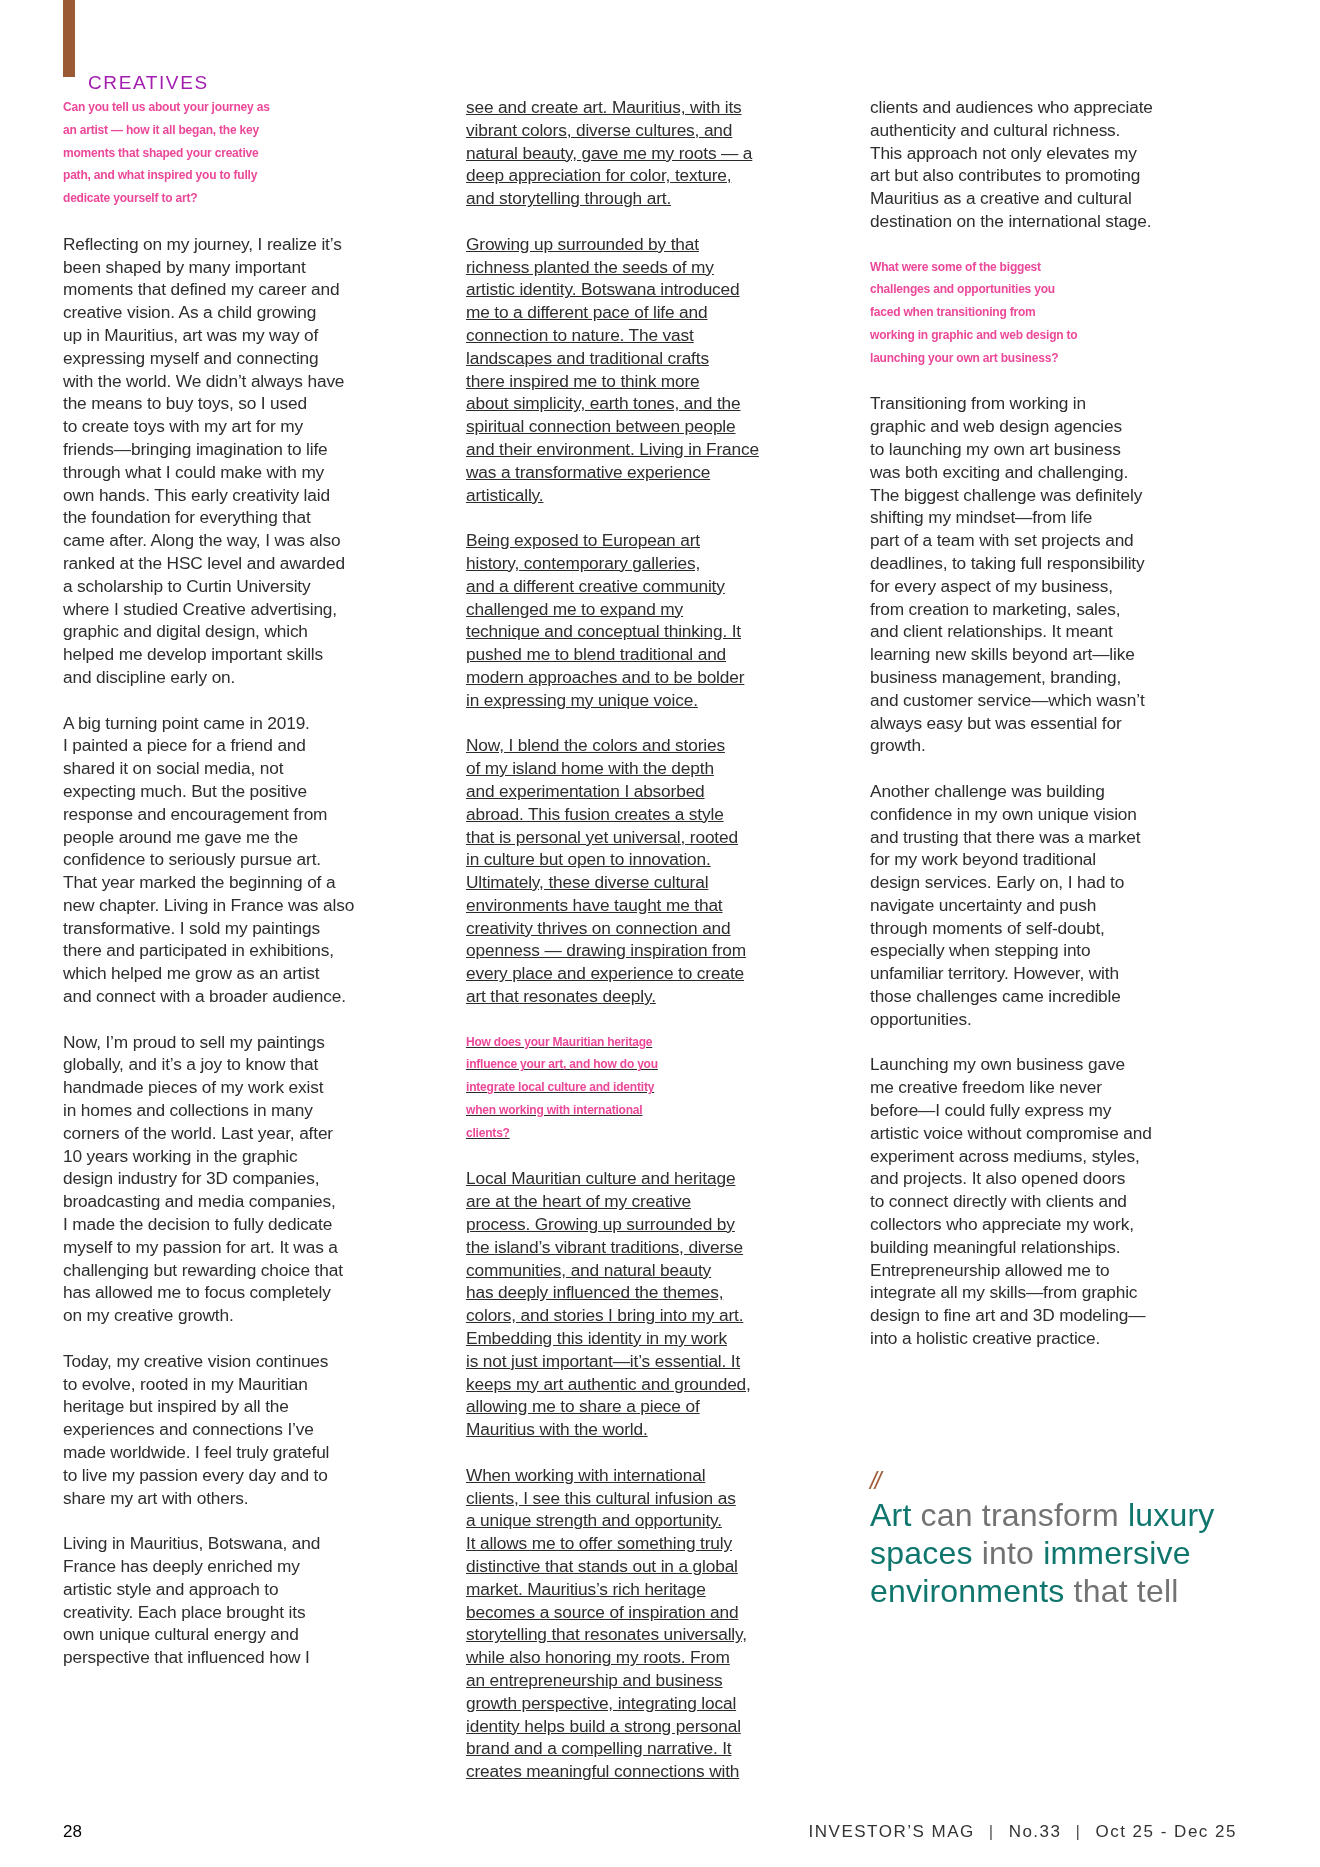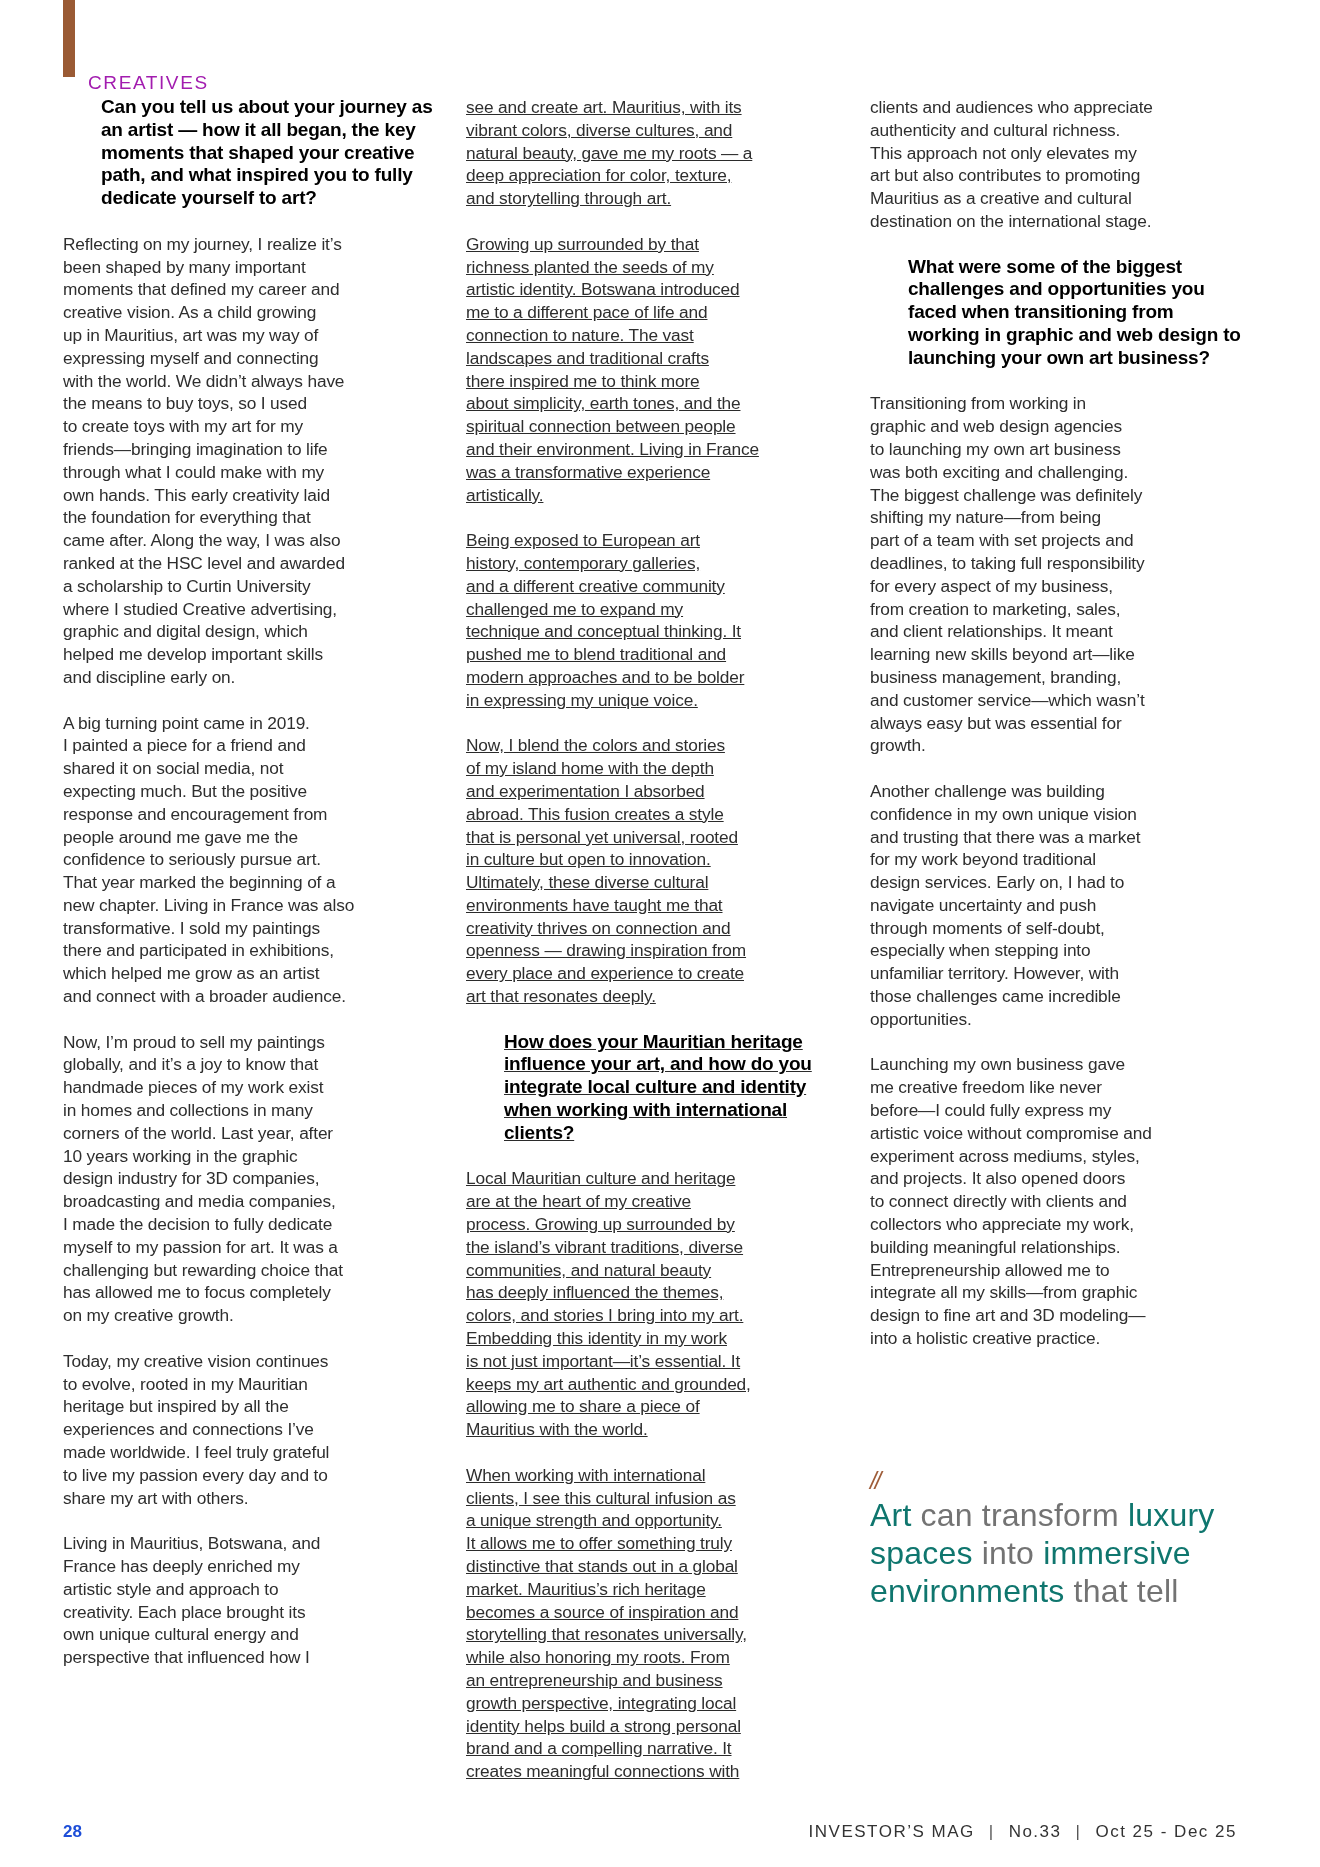--- a/index.html
+++ b/index.html
@@ -7,28 +7,28 @@
          font-family: "Liberation Sans", sans-serif; color: #2b2b2b; }
   .accent-bar { position: absolute; left: 63px; top: 0; width: 12px; height: 77px; background: #9a5a34; }
   .section-label { position: absolute; left: 88px; top: 42px; font-size: 19px; letter-spacing: 1.6px;
                    color: #a21caf; font-weight: normal; margin-top: 30px; }
   .col { position: absolute; top: 96px; width: 395px; }
   .col1 { left: 63px; }
   .col2 { left: 466px; text-decoration: underline; }
   .col3 { left: 870px; width: 400px; }
   .block { margin: 0 0 22.8px 0; }
   .line { display: block; white-space: nowrap; height: 22.8px; line-height: 22.8px; }
-  .q .line { font-weight: bold; color: #000000; font-size: 19px; letter-spacing: -0.2px; margin-left: 38px; }
+  .q .line { font-weight: bold; color: #ec4899; font-size: 12px; letter-spacing: -0.2px; }
   .p .line { font-size: 17.3px; color: #2e2e2e; letter-spacing: -0.15px; }
   .pull { position: absolute; left: 870px; top: 1466px; width: 420px; }
   .pull-mark { font-size: 24px; color: #9e5c38; font-style: italic; letter-spacing: -2px; height: 30px; line-height: 30px; }
   .pull-text .pline { display: block; white-space: nowrap; font-size: 32px; line-height: 38px; font-weight: normal; letter-spacing: 0.2px; }
   .pull-text .w-accent { color: #0f766e; }
   .pull-text .w-muted { color: #737373; }
-  .footer-page { position: absolute; left: 63px; top: 1822px; font-size: 17px; color: #1d4ed8; font-weight: bold; }
+  .footer-page { position: absolute; left: 63px; top: 1822px; font-size: 17px; color: #000000; }
   .footer-right { position: absolute; right: 83px; top: 1822px; font-size: 17px; color: #333; letter-spacing: 1.5px; }
   .footer-right .sep { margin: 0 14px; color: #555; }
 </style>
 </head>
 <body>
 
 <div class="accent-bar"></div>
 <div class="section-label">CREATIVES</div>
 
 <div class="col col1">
@@ -208,21 +208,21 @@
       <span class="line">faced when transitioning from</span>
       <span class="line">working in graphic and web design to</span>
       <span class="line">launching your own art business?</span>
     </div>
     <div class="block p">
       <span class="line">Transitioning from working in</span>
       <span class="line">graphic and web design agencies</span>
       <span class="line">to launching my own art business</span>
       <span class="line">was both exciting and challenging.</span>
       <span class="line">The biggest challenge was definitely</span>
-      <span class="line">shifting my nature—from being</span>
+      <span class="line">shifting my mindset—from life</span>
       <span class="line">part of a team with set projects and</span>
       <span class="line">deadlines, to taking full responsibility</span>
       <span class="line">for every aspect of my business,</span>
       <span class="line">from creation to marketing, sales,</span>
       <span class="line">and client relationships. It meant</span>
       <span class="line">learning new skills beyond art—like</span>
       <span class="line">business management, branding,</span>
       <span class="line">and customer service—which wasn’t</span>
       <span class="line">always easy but was essential for</span>
       <span class="line">growth.</span>

